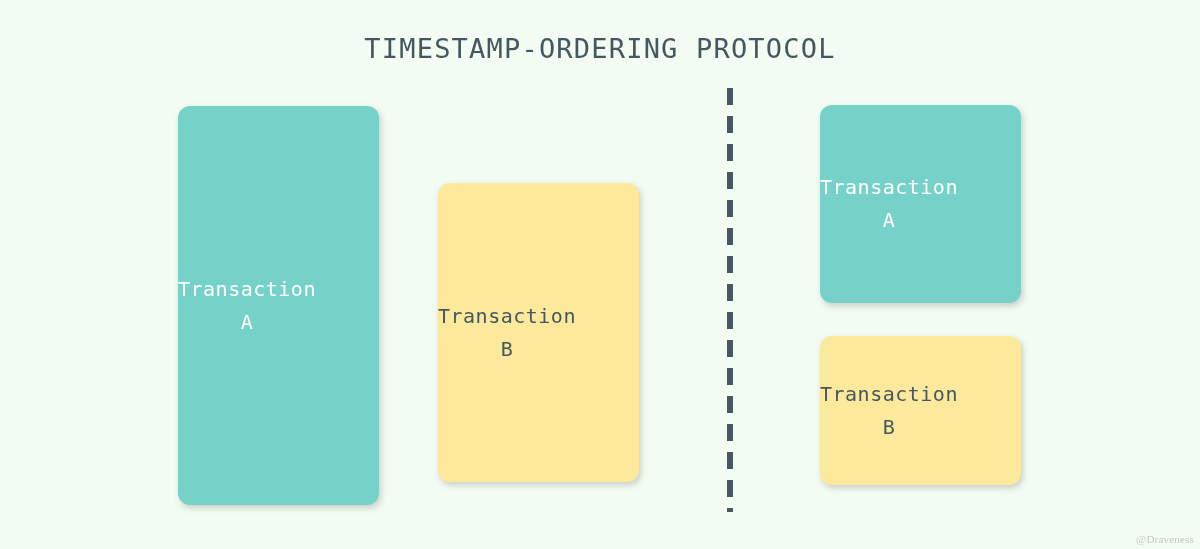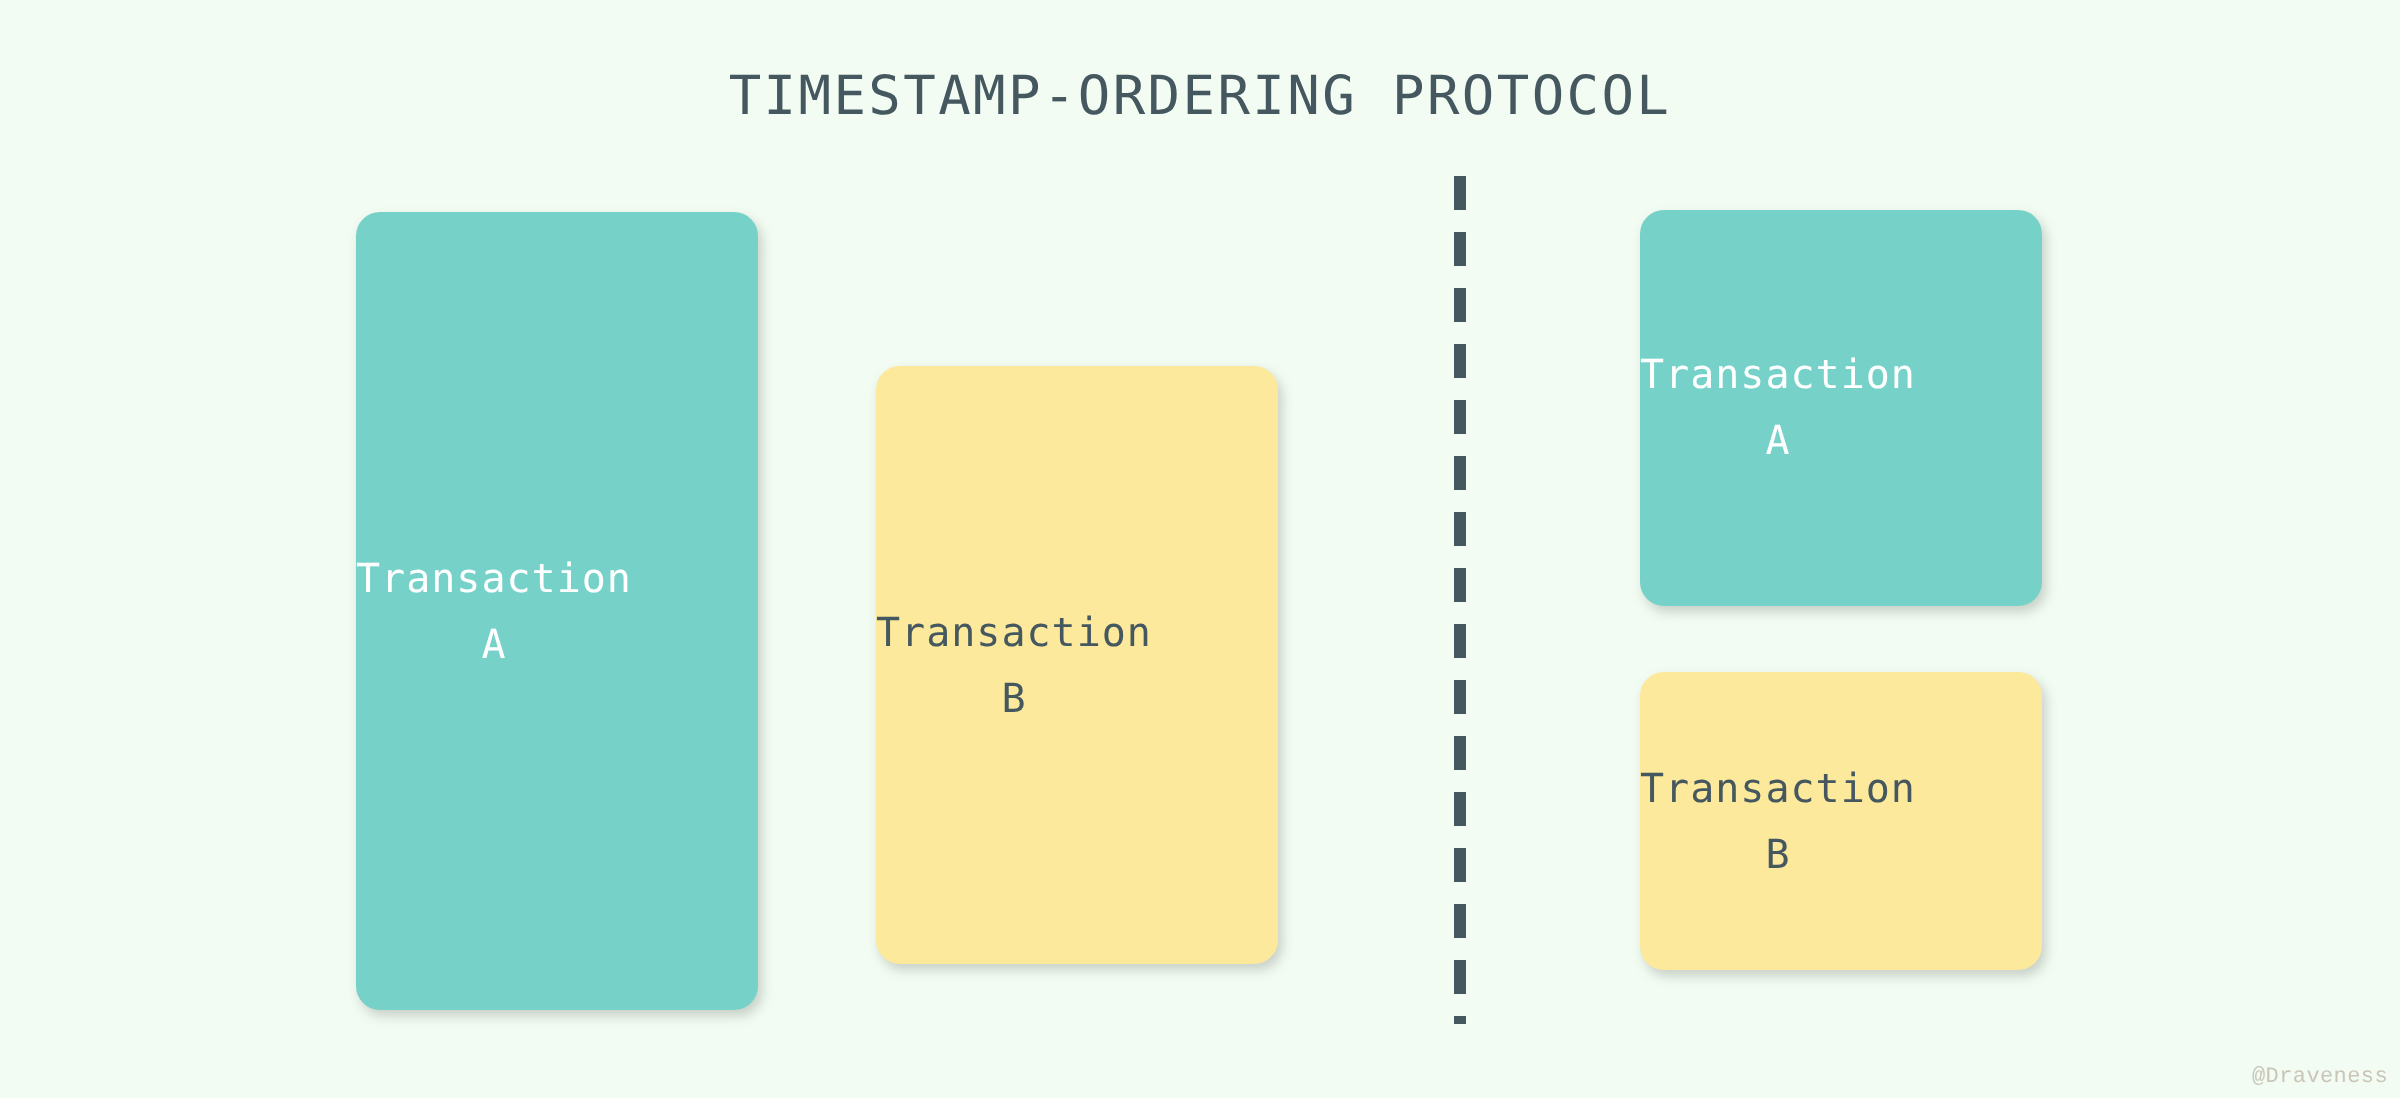--- a/index.html
+++ b/index.html
@@ -100,21 +100,21 @@
     );
     background-size: 6px 28px;
     background-repeat: repeat-y;
   }
 
   
   #watermark {
     position: absolute;
     right: 6px;
     bottom: 4px;
-    font-family: Liberation Mono, monospace;
+    font-family: Liberation Serif, serif;
     font-size: 11px;
     color: #C9C6B8;
     letter-spacing: 0.2px;
   }
 </style>
 </head>
 <body>
 
 <div id="canvas">
 

